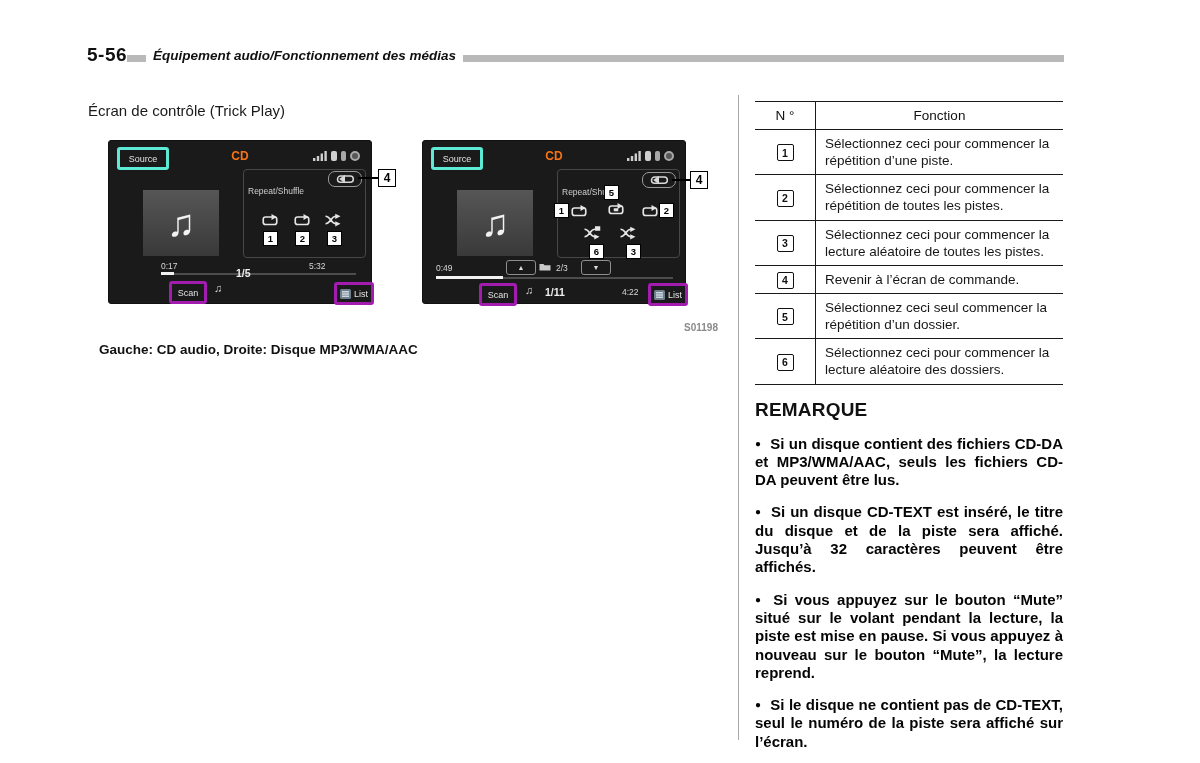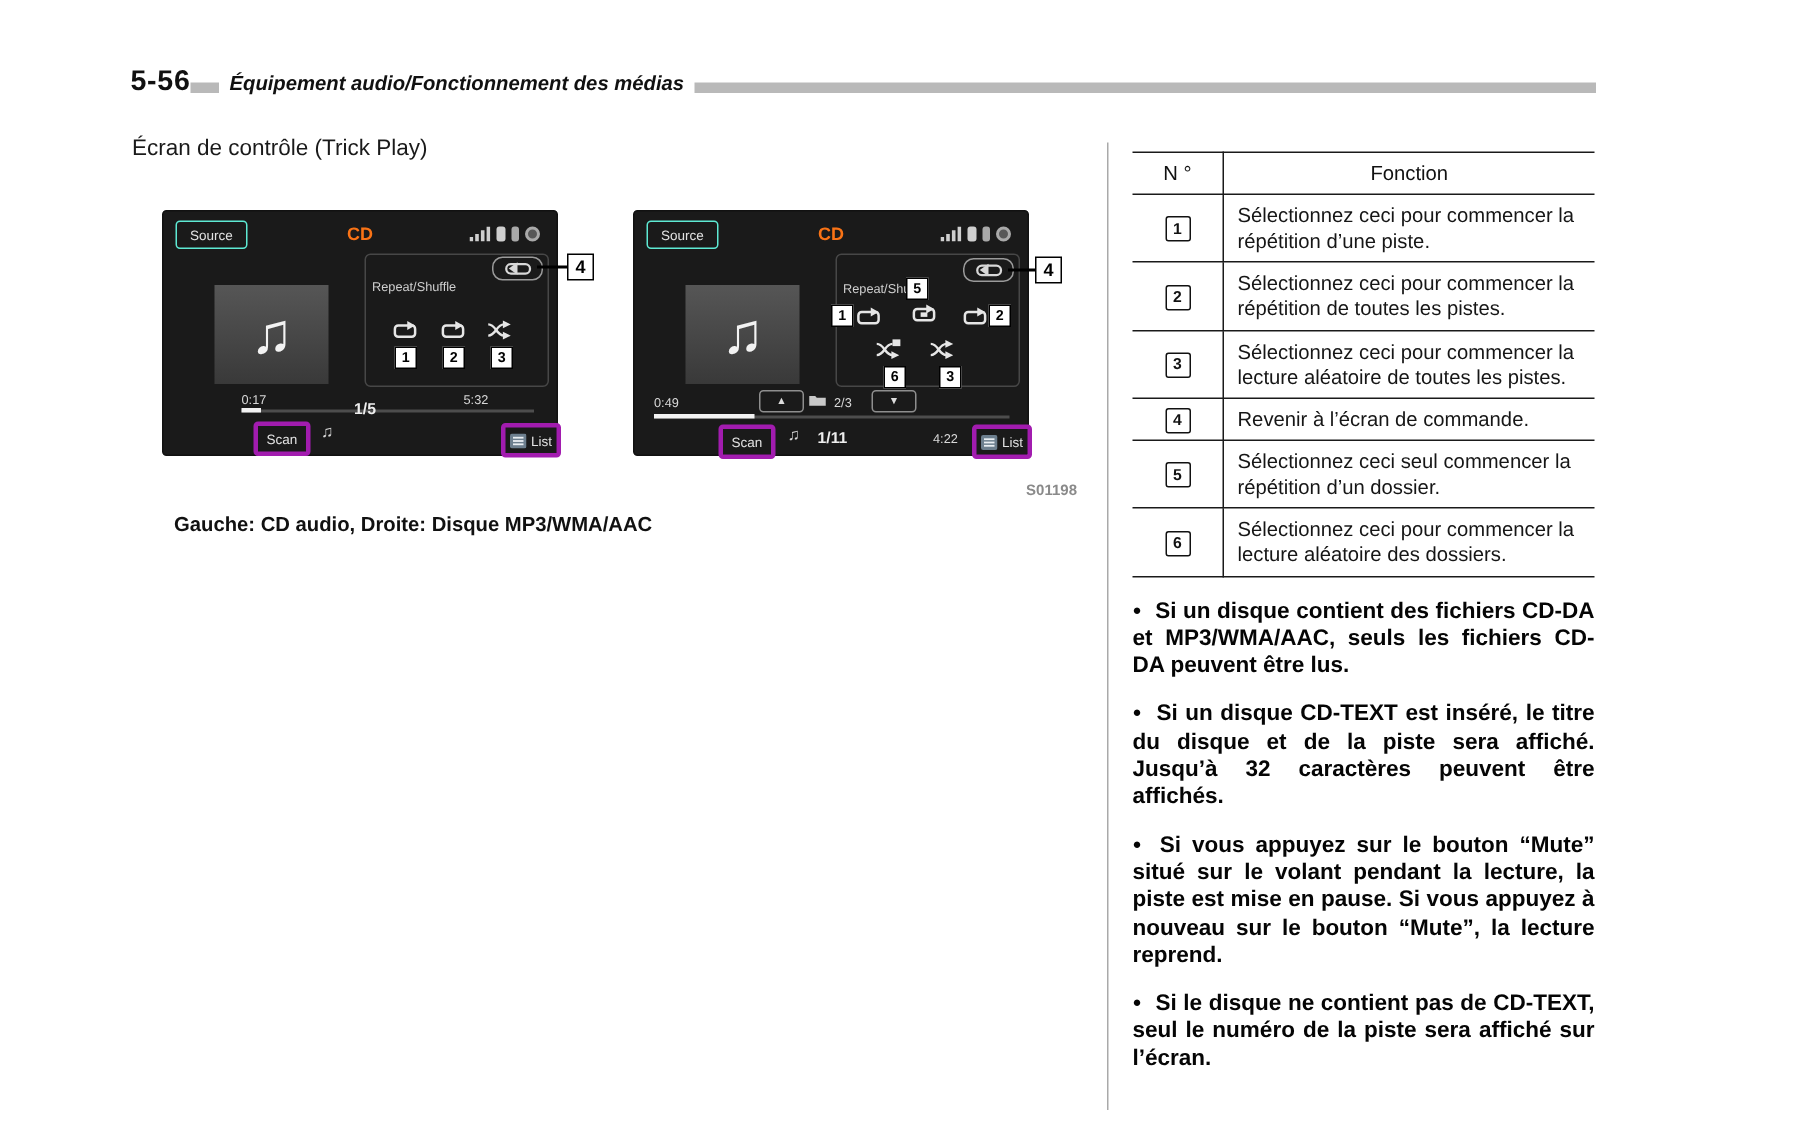--- a/index.html
+++ b/index.html
@@ -4,28 +4,28 @@
 <style>
   html,body{margin:0;padding:0;}
   .page{position:relative;width:1200px;height:763px;background:#ffffff;overflow:hidden;
         font-family:"Liberation Sans",sans-serif;color:#111;}
 
   
   .hdr-bar{position:absolute;left:127px;top:55px;width:937px;height:7px;background:#b9b9b9;}
   .pnum{position:absolute;left:87px;top:44px;font-size:19px;font-weight:bold;letter-spacing:0.5px;}
   .chap{position:absolute;left:146px;top:48px;font-size:13.5px;font-weight:bold;font-style:italic;
         background:#fff;padding:0 7px;}
-  .sect{position:absolute;left:88px;top:90px;font-size:15px;color:#1a1a1a;}
+  .sect{position:absolute;left:88px;top:102px;font-size:15px;color:#1a1a1a;}
 
   
   .screen{position:absolute;width:262px;height:162px;background:#1a1a1a;border:1px solid #111;
           border-radius:3px;color:#e6e6e6;}
   #screen-left{left:108px;top:140px;}
   #screen-right{left:422px;top:140px;}
-  .src-btn{position:absolute;left:8px;top:6px;width:46px;height:17px;border:1px solid #5eead4;
+  .src-btn{position:absolute;left:8px;top:6px;width:46px;height:17px;border:3px solid #5eead4;
            border-radius:3px;display:flex;align-items:center;justify-content:center;
            font-size:9px;color:#e2e2e2;}
   .scr-title{position:absolute;left:0;right:0;top:8px;text-align:center;color:#f97316;
              font-weight:bold;font-size:12px;}
   .status{position:absolute;right:11px;top:10px;display:flex;align-items:flex-end;gap:4px;}
   .batt{width:6px;height:10px;background:#cfcfcf;border-radius:2px;}
   .bt{width:5px;height:10px;background:#a8a8a8;border-radius:2px;}
   .clock{width:10px;height:10px;border-radius:50%;background:#575757;border:2px solid #a9a9a9;
          box-sizing:border-box;}
   .album{position:absolute;left:34px;top:49px;width:76px;height:66px;
@@ -50,21 +50,21 @@
           display:flex;align-items:center;justify-content:center;font-size:7px;color:#ddd;}
 
   
   .c4-line{position:absolute;height:2px;background:#000;}
   .c4-box{position:absolute;width:18px;height:18px;background:#fff;border:1.5px solid #000;
           box-sizing:border-box;display:flex;align-items:center;justify-content:center;
           font-size:12px;font-weight:bold;color:#000;}
 
   .figcode{position:absolute;left:640px;top:322px;width:78px;text-align:right;
            font-size:10px;color:#8a8a8a;font-weight:bold;}
-  .figcap{position:absolute;left:116px;top:342px;font-size:13.5px;font-weight:bold;text-align:center;}
+  .figcap{position:absolute;left:99px;top:342px;font-size:13.5px;font-weight:bold;text-align:center;}
 
   
   .vdiv{position:absolute;left:738px;top:95px;width:1px;height:645px;background:#a9a9a9;}
   .rcol{position:absolute;left:755px;top:95px;width:308px;}
   table.fn{border-collapse:collapse;width:100%;margin-top:6px;}
   table.fn th,table.fn td{border-top:1.5px solid #1a1a1a;border-bottom:1.5px solid #1a1a1a;}
   table.fn th{font-weight:normal;font-size:13.5px;padding:6px 0;}
   .numcol{width:58px;text-align:center;border-right:1.5px solid #1a1a1a;}
   td.func{font-size:13.5px;line-height:1.27;padding:5px 2px 5px 9px;color:#161616;}
   .numbox{display:inline-flex;width:15px;height:15px;border:1.5px solid #111;border-radius:2px;
@@ -271,19 +271,20 @@
         <td class="numcol"><span class="numbox">5</span></td>
         <td class="func">Sélectionnez ceci seul commencer la répétition d’un dossier.</td>
       </tr>
       <tr>
         <td class="numcol"><span class="numbox">6</span></td>
         <td class="func">Sélectionnez ceci pour commencer la lecture aléatoire des dossiers.</td>
       </tr>
     </tbody>
       </table>
 
+    <div class="rem-title">REMARQUE</div>
     <p class="rem-p"><span class="bchar">●</span><span>Si un disque contient des fichiers CD-DA et MP3/WMA/AAC, seuls les fichiers CD-DA peuvent être lus.</span></p>
     <p class="rem-p"><span class="bchar">●</span><span>Si un disque CD-TEXT est inséré, le titre du disque et de la piste sera affiché. Jusqu’à 32 caractères peuvent être affichés.</span></p>
     <p class="rem-p"><span class="bchar">●</span><span>Si vous appuyez sur le bouton “Mute” situé sur le volant pendant la lecture, la piste est mise en pause. Si vous appuyez à nouveau sur le bouton “Mute”, la lecture reprend.</span></p>
     <p class="rem-p"><span class="bchar">●</span><span>Si le disque ne contient pas de CD-TEXT, seul le numéro de la piste sera affiché sur l’écran.</span></p>
   </div>
 
 </div>
 
 </body></html>

